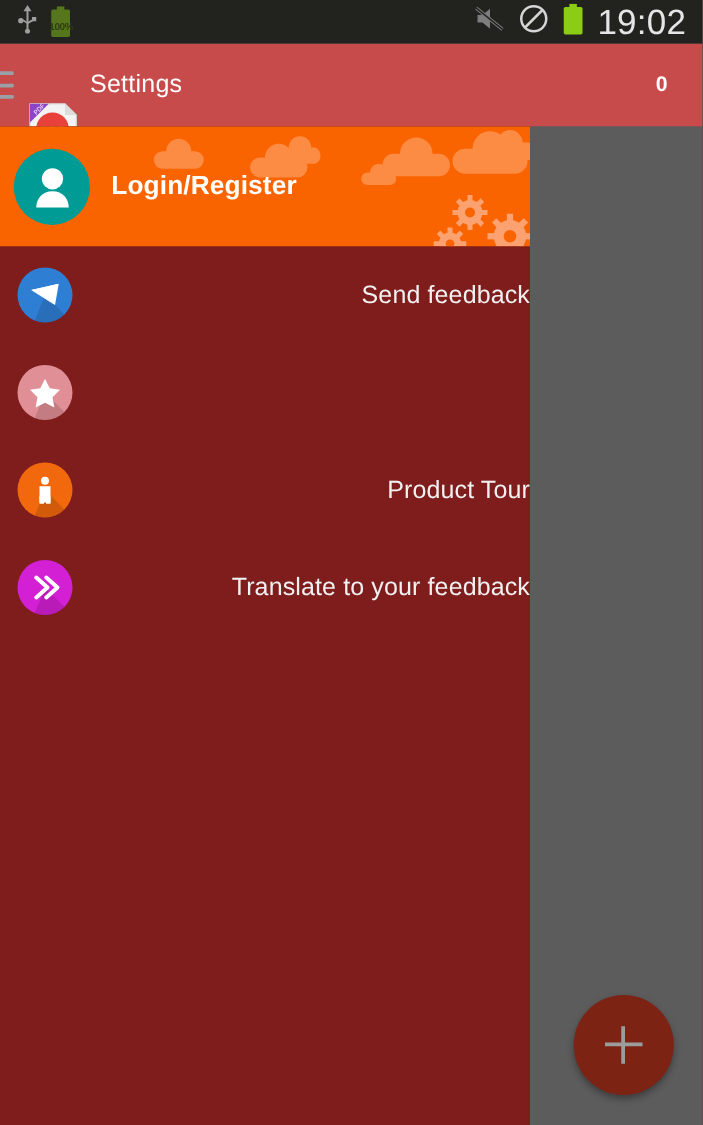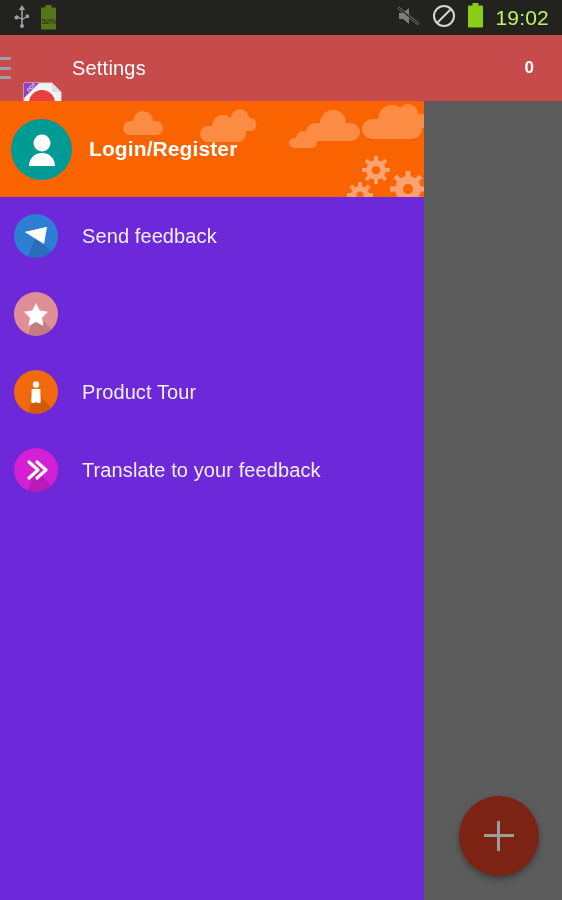--- a/index.html
+++ b/index.html
@@ -22,21 +22,21 @@
     width:562px; height:35px;
     background:#22221f;
     display:flex; align-items:center;
   }
   .sb-left { display:flex; align-items:center; gap:10px; padding-left:14px; }
   .sb-right {
     margin-left:auto; display:flex; align-items:center;
     gap:11px; padding-right:13px;
   }
   .sb-clock {
-    color:#bef264; font-size:21px; letter-spacing:0.2px;
+    color:#e5e5e5; font-size:28px; letter-spacing:0.2px;
     font-family:"Liberation Sans", sans-serif;
   }
   .batt-wrap { position:relative; width:17px; height:25px; }
   .batt-100 {
     position:absolute; left:-1px; top:12px; width:20px;
     text-align:center; font-size:8px; color:#2e3b15;
     font-weight:bold; letter-spacing:-0.3px;
   }
 
   
@@ -59,21 +59,21 @@
   }
   #badge-count {
     position:absolute; right:28px; top:50%; transform:translateY(-50%);
     color:#ffffff; font-size:17px; font-weight:bold;
   }
 
   
   #drawer {
     position:absolute; top:101px; left:0;
     width:424px; height:799px;
-    background:#6d28d9;
+    background:#7f1d1d;
     overflow:hidden;
   }
 
   
   #drawer-header {
     position:relative; width:424px; height:96px;
     background:#fa6400; overflow:hidden;
   }
   #drawer-header .deco { position:absolute; inset:0; }
   #avatar {
@@ -86,20 +86,21 @@
     position:absolute; left:89px; top:50%; transform:translateY(-50%);
     color:#ffffff; font-size:21px; font-weight:bold; letter-spacing:0.1px;
   }
 
   
   #menu-list { position:relative; padding-top:0; }
   .menu-item {
     position:relative; height:78px;
     display:flex; align-items:center;
     padding-left:14px;
+    justify-content:space-between;
   }
   .mi-icon {
     width:44px; height:44px; border-radius:50%;
     flex:0 0 44px; position:relative; overflow:hidden;
     display:flex; align-items:center; justify-content:center;
   }
   .mi-icon .shadow {
     position:absolute; left:0; top:0; width:100%; height:100%;
     background:rgba(0,0,0,0.13);
     clip-path:polygon(50% 50%, 100% 100%, 100% 100%, 30% 100%);
@@ -135,21 +136,21 @@
           <path d="M2.6 12 L8 15.5" stroke="#9e9e9e" stroke-width="1.4" fill="none"></path>
           <rect x="11.6" y="10.6" width="3.4" height="3.4" fill="#9e9e9e"></rect>
           <path d="M13.3 12.5 L8 15.5" stroke="#9e9e9e" stroke-width="1.4" fill="none"></path>
         </svg>
       </span>
       <span class="batt-wrap">
         <svg width="17" height="25" viewBox="0 0 17 25">
           <rect x="5.5" y="0" width="6" height="3" fill="#55761d"></rect>
           <rect x="1" y="2.5" width="15" height="22" rx="1.3" fill="#55761d"></rect>
         </svg>
-        <span class="batt-100">52%</span>
+        <span class="batt-100">100%</span>
       </span>
     </div>
     <div class="sb-right">
       <span>
         <svg width="25" height="22" viewBox="0 0 25 22">
           <path d="M3 8 L7 8 L13 3 L13 19 L7 14 L3 14 Z" fill="#7d7d7d"></path>
           <line x1="2" y1="2.5" x2="23" y2="19.5" stroke="#7d7d7d" stroke-width="2.6"></line>
           <line x1="2" y1="2.5" x2="23" y2="19.5" stroke="#22221f" stroke-width="1.1"></line>
         </svg>
       </span>

